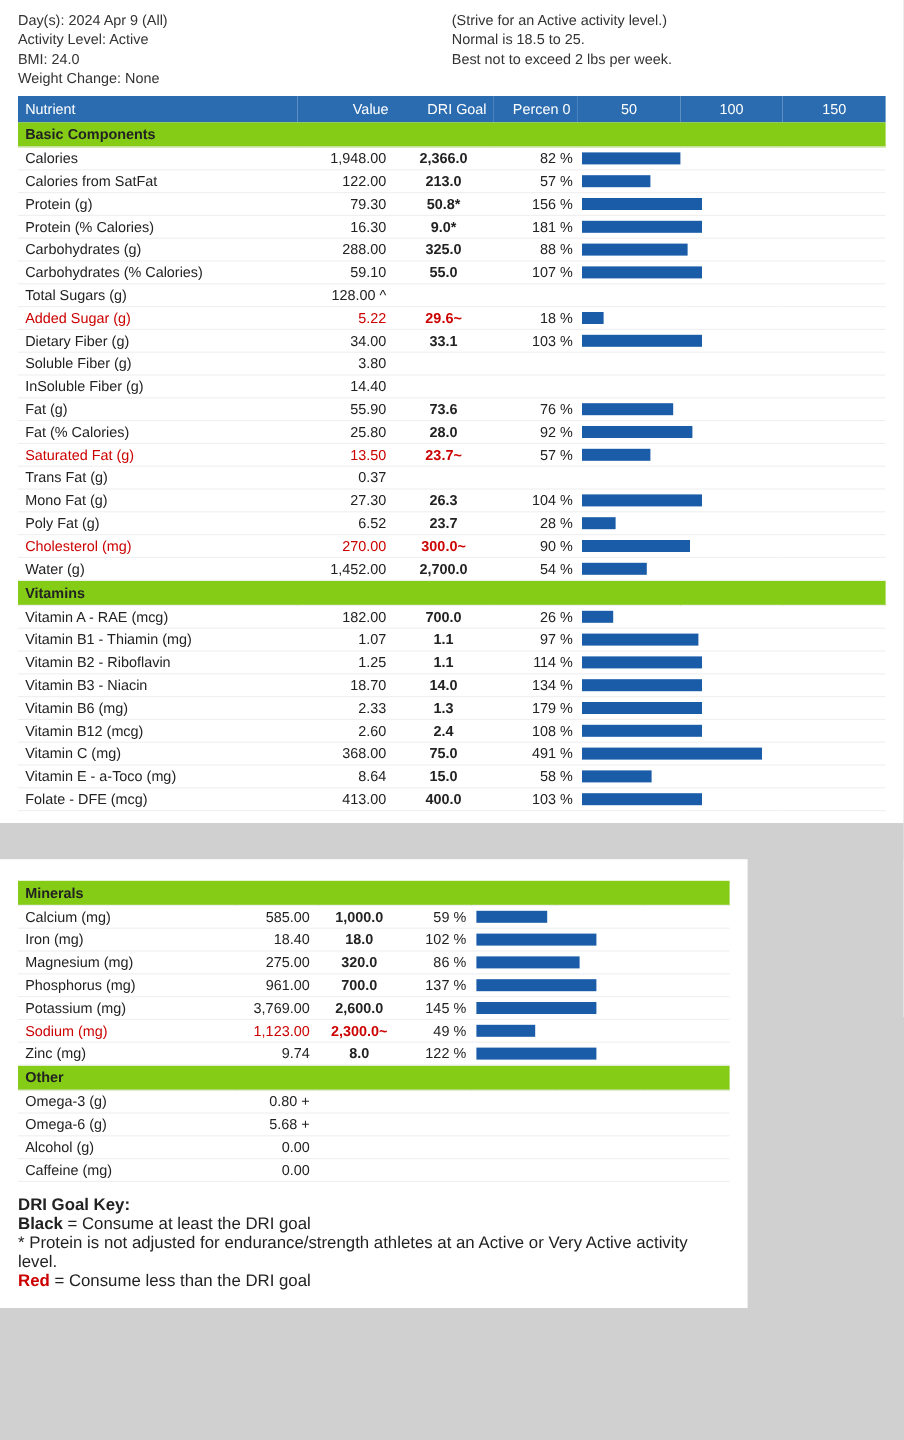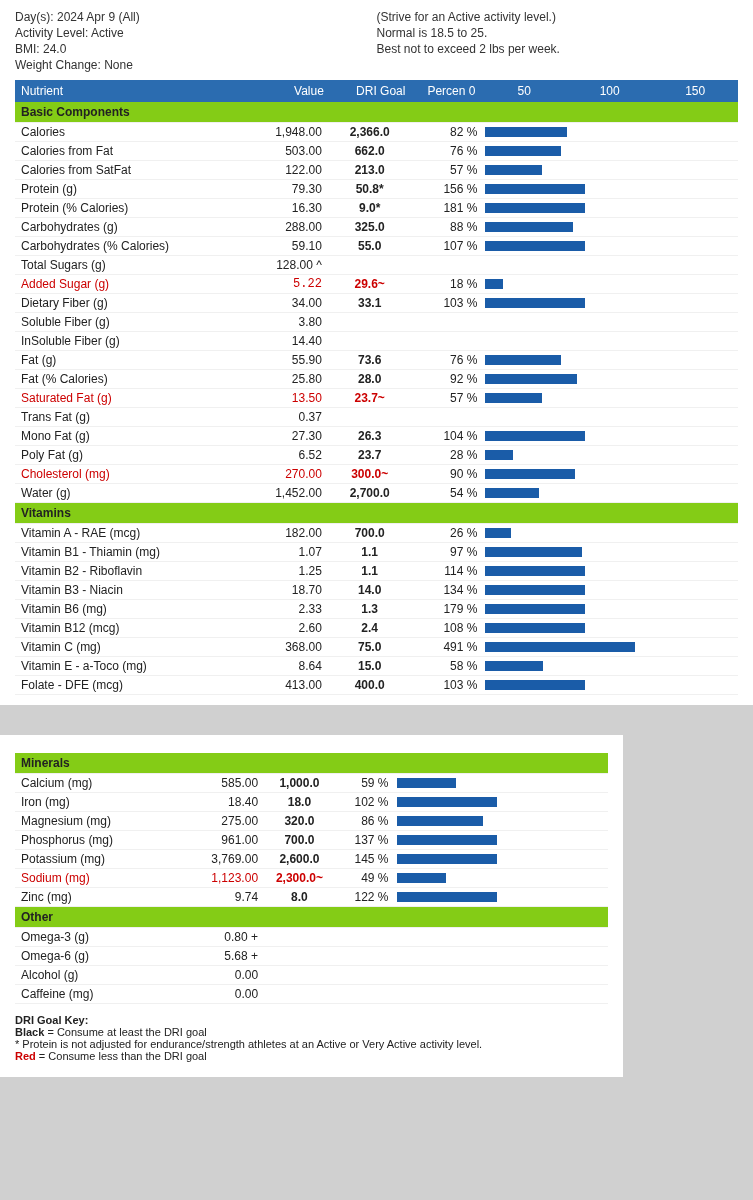--- a/index.html
+++ b/index.html
@@ -76,21 +76,21 @@
       position: absolute;
       top: 2px;
       left: 0;
       height: 10px;
       background: #1a5ca8;
     }
     .red { color: #cc0000; }
     .bold { font-weight: bold; }
     .footnote {
       margin-top: 10px;
-      font-size: 11px;
+      font-size: 14px;
       color: #222;
     }
     .footnote .bold { font-weight: bold; }
   </style>
 </head>
 <body>
 
 <div class="page">
 
   <div class="meta-info">
@@ -133,31 +133,20 @@
     <td class="value">1,948.00</td>
     <td class="dri"><span class="">2,366.0</span></td>
     <td class="percent">82 %</td>
     <td class="bar-cell" colspan="3">
       <div class="bar-area">
               <div class="bar-fill" style="width:82px;"></div>
             </div>
     </td>
   </tr>
         <tr>
-    <td class="">Calories from Fat</td>
-    <td class="value">503.00</td>
-    <td class="dri"><span class="">662.0</span></td>
-    <td class="percent">76 %</td>
-    <td class="bar-cell" colspan="3">
-      <div class="bar-area">
-              <div class="bar-fill" style="width:76px;"></div>
-            </div>
-    </td>
-  </tr>
-        <tr>
     <td class="">Calories from SatFat</td>
     <td class="value">122.00</td>
     <td class="dri"><span class="">213.0</span></td>
     <td class="percent">57 %</td>
     <td class="bar-cell" colspan="3">
       <div class="bar-area">
               <div class="bar-fill" style="width:57px;"></div>
             </div>
     </td>
   </tr>
@@ -209,21 +198,21 @@
     <td class="">Total Sugars (g)</td>
     <td class="value">128.00 ^</td>
     <td class="dri"><span class=""></span></td>
     <td class="percent"></td>
     <td class="bar-cell" colspan="3">
       
     </td>
   </tr>
         <tr>
     <td class="red" style="color: rgb(204, 0, 0);">Added Sugar (g)</td>
-    <td class="value" style="color: rgb(204, 0, 0); font-family: Liberation Mono, monospace;">5.22</td>
+    <td class="value" style="color: rgb(204, 0, 0);">5.22</td>
     <td class="dri"><span class="red">29.6~</span></td>
     <td class="percent">18 %</td>
     <td class="bar-cell" colspan="3">
       <div class="bar-area">
               <div class="bar-fill" style="width:18px;"></div>
             </div>
     </td>
   </tr>
         <tr>
     <td class="">Dietary Fiber (g)</td>

